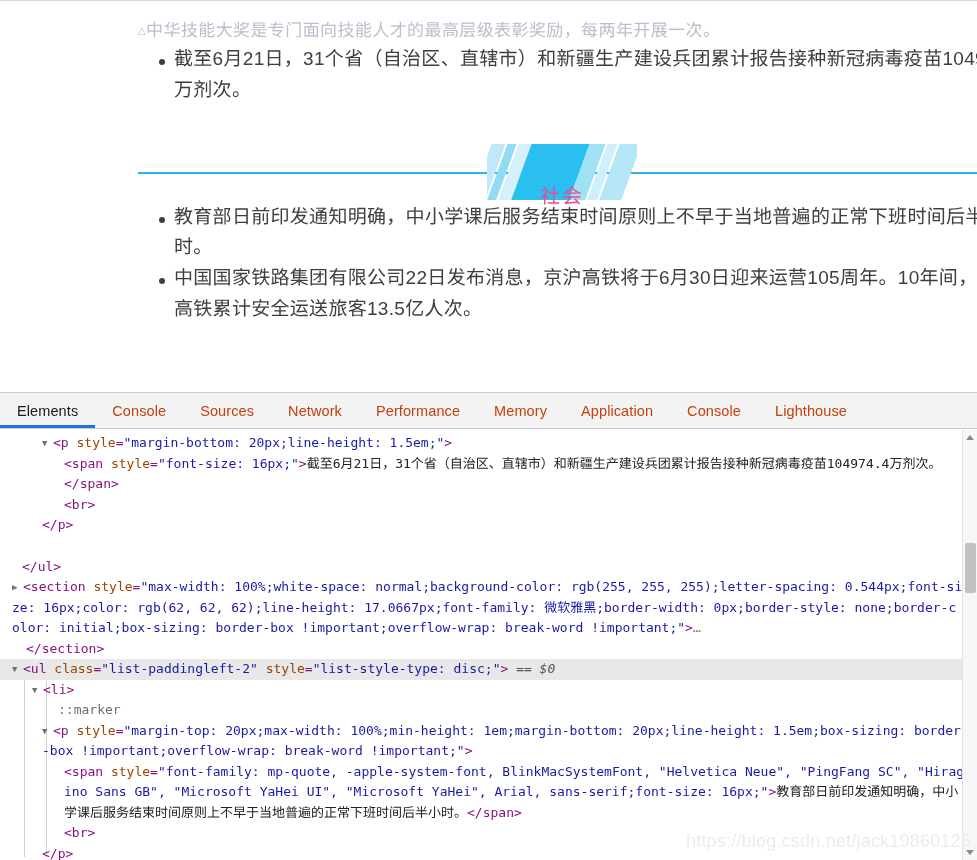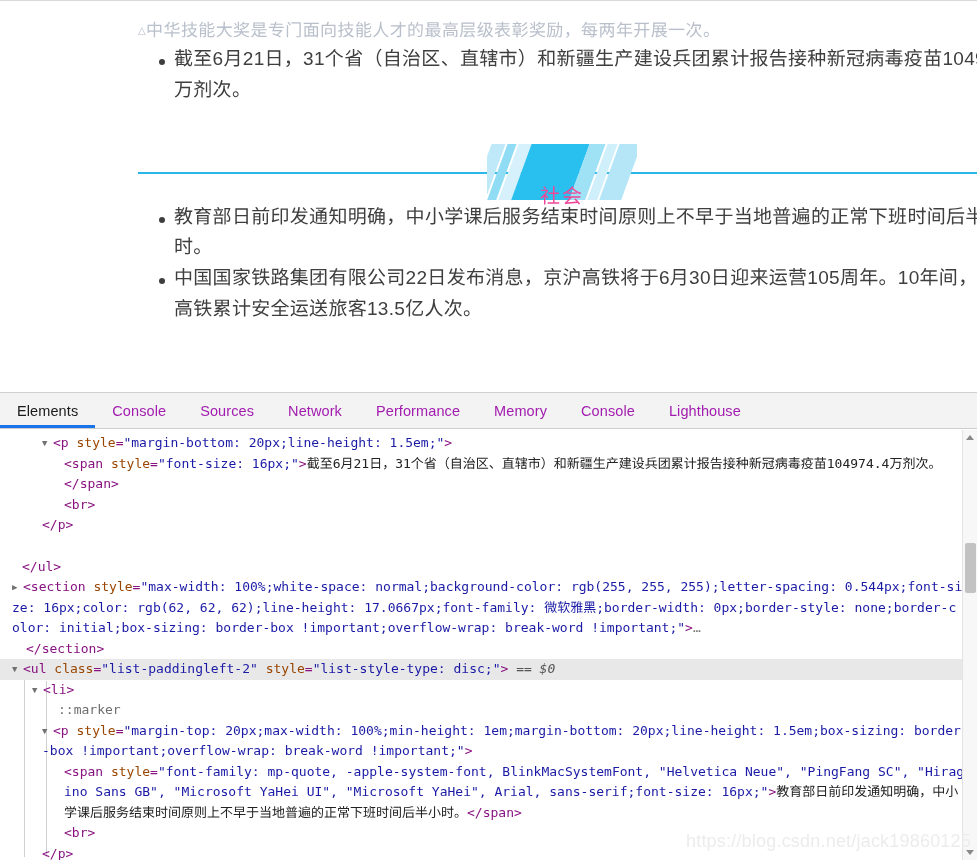--- a/index.html
+++ b/index.html
@@ -143,21 +143,21 @@
     display: flex;
     align-items: stretch;
     padding-left: 0px;
     box-sizing: border-box;
   }
   .dt-tab {
     display: flex;
     align-items: center;
     padding: 0 17px;
     font-size: 14.5px;
-    color: #a21caf;
+    color: #c2410c;
     white-space: nowrap;
     position: relative;
     cursor: default;
     letter-spacing: 0.1px;
   }
   .dt-tab.active {
     color: #1a1a1a;
   }
   .dt-tab.active::after {
     content: "";
@@ -322,20 +322,23 @@
     <div class="dt-tab">
         <span>Network</span>
       </div>
     <div class="dt-tab">
         <span>Performance</span>
       </div>
     <div class="dt-tab">
         <span>Memory</span>
       </div>
     <div class="dt-tab">
+        <span>Application</span>
+      </div>
+    <div class="dt-tab">
         <span>Console</span>
       </div>
     <div class="dt-tab">
         <span>Lighthouse</span>
       </div>
   </div>
 
   <div id="dom-tree">
 
     <div class="guide" style="left:24px; top:232px; height:196px;"></div>

